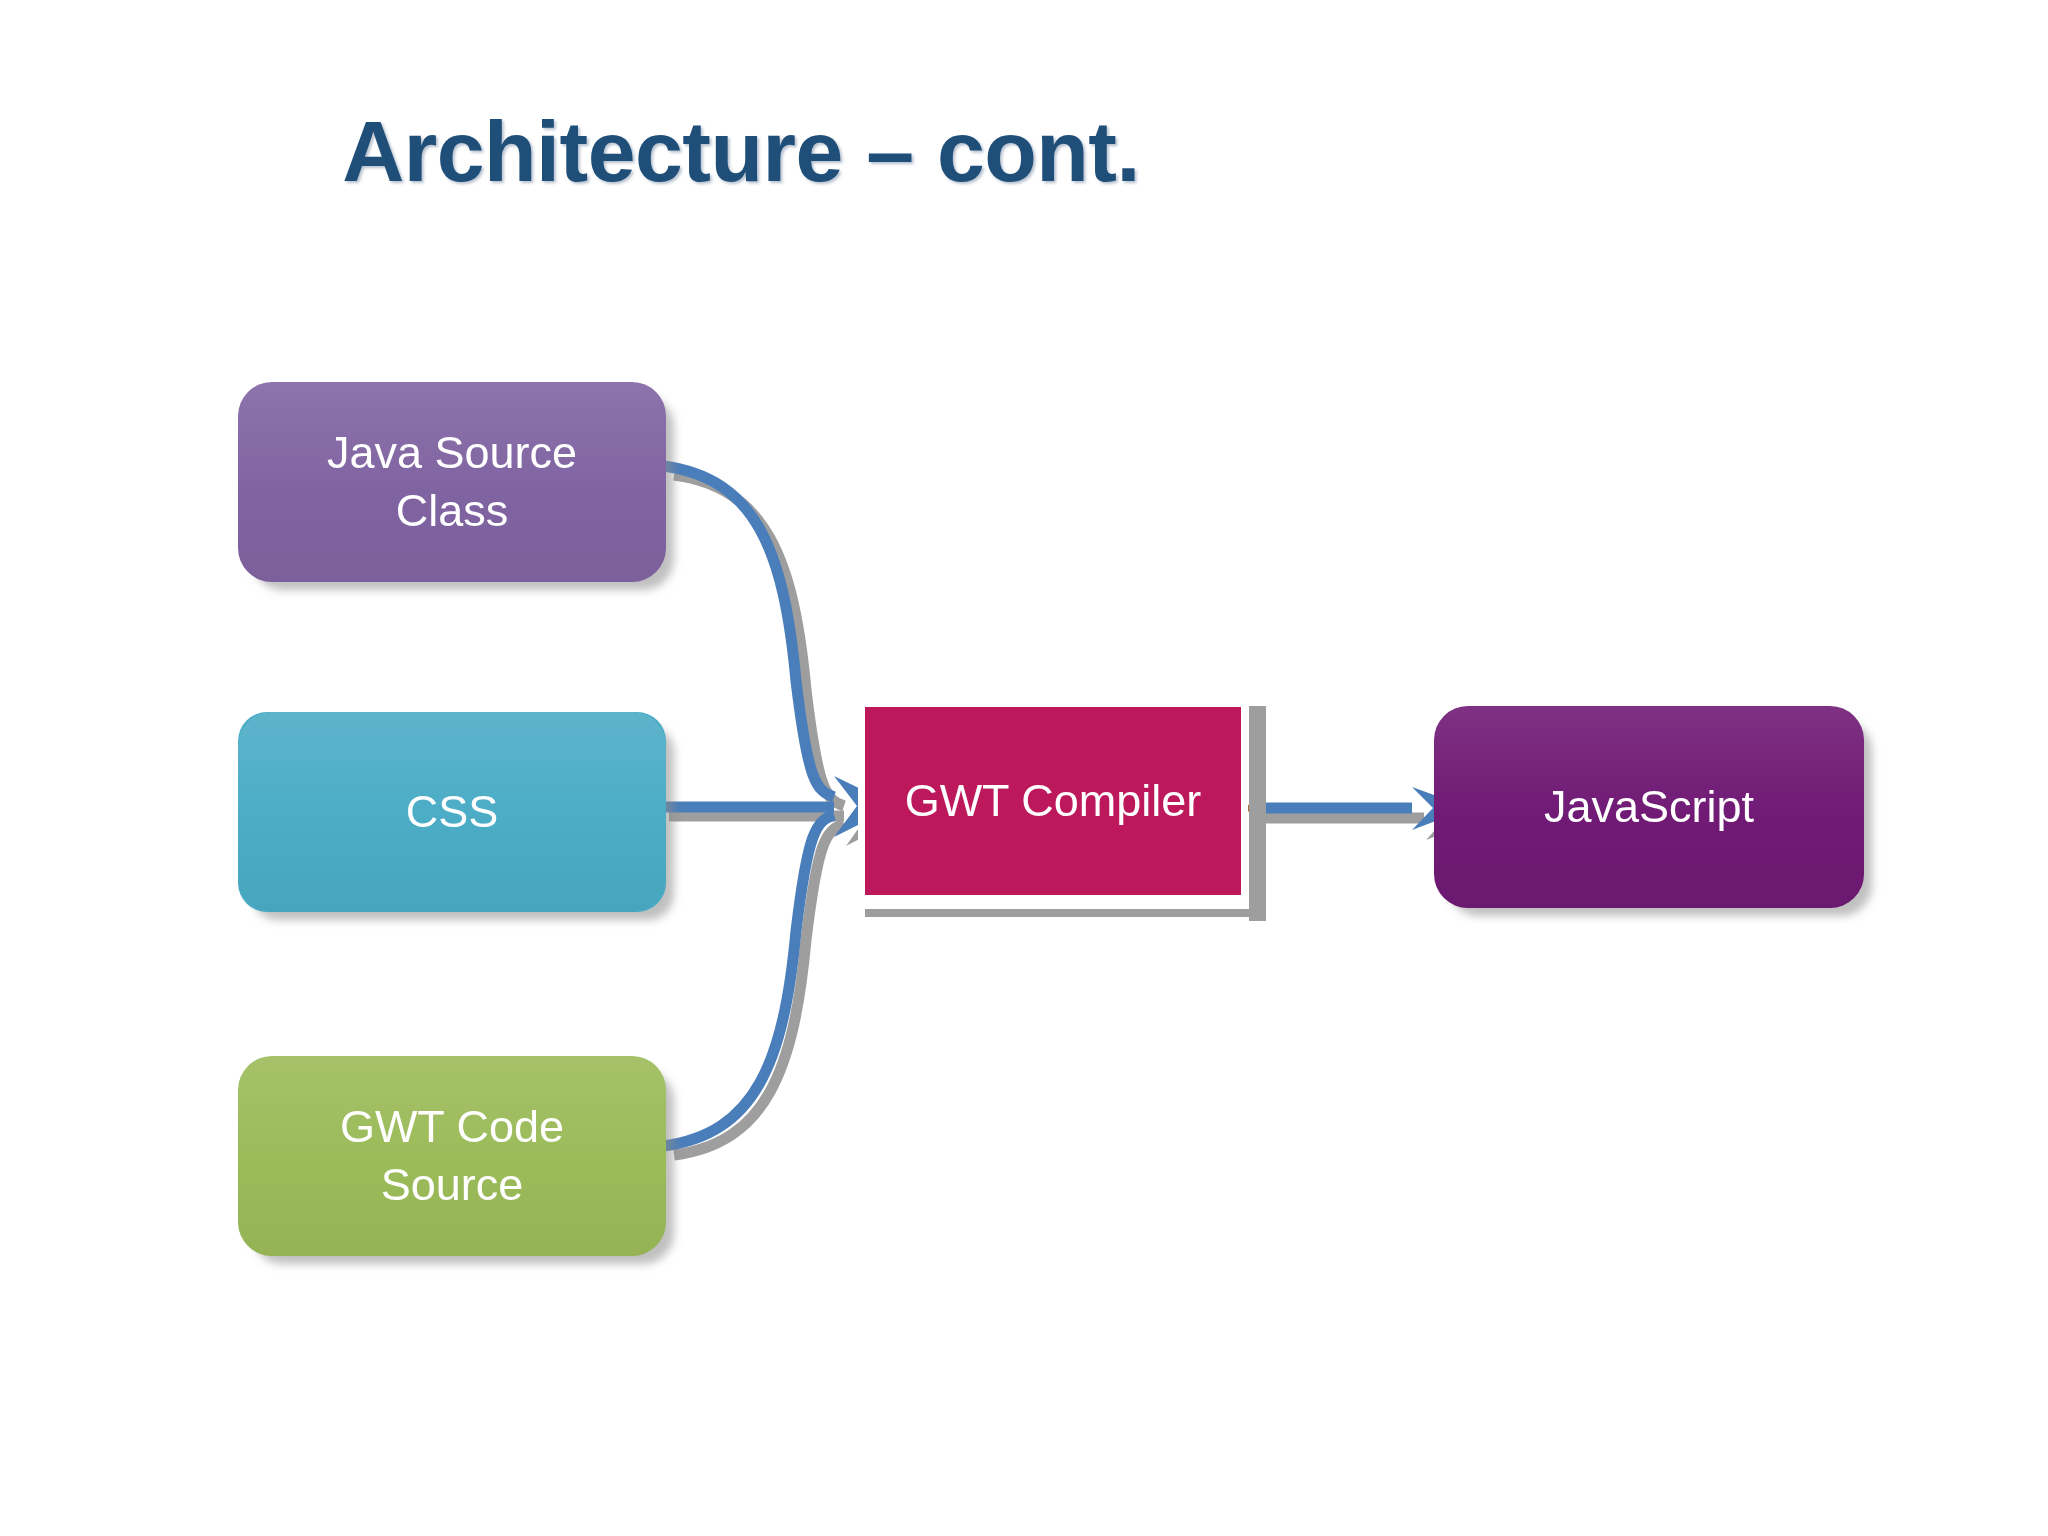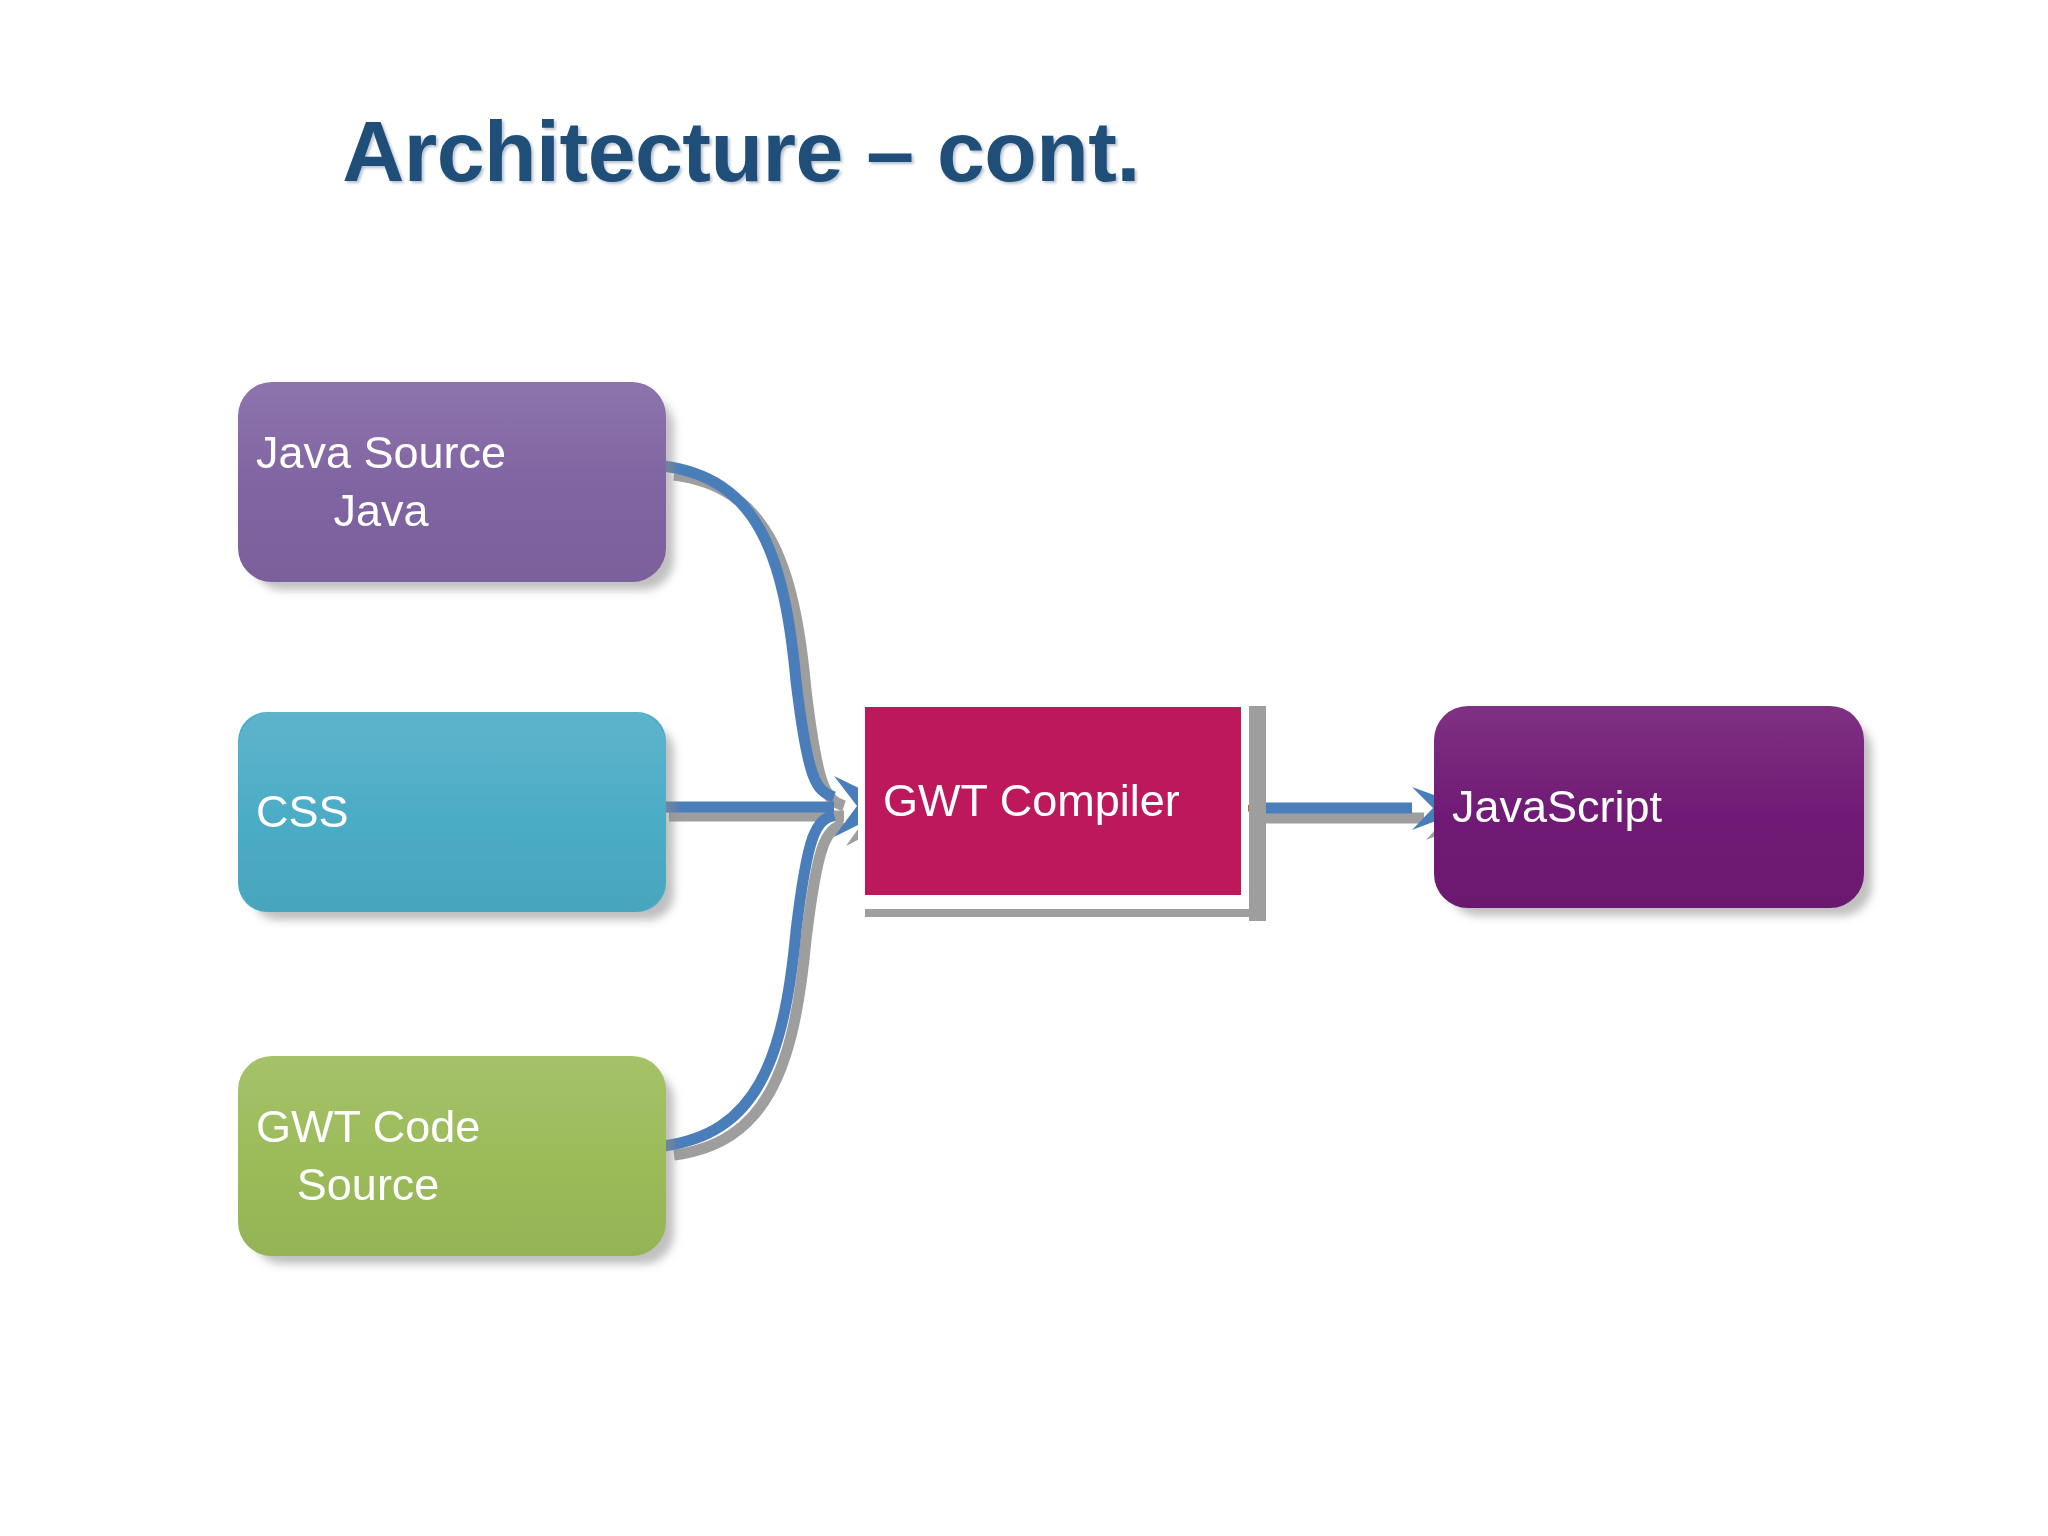--- a/index.html
+++ b/index.html
@@ -35,20 +35,21 @@
     white-space: nowrap;
     line-height: 1.0;
   }
 
   
   .node {
     position: absolute;
     box-sizing: border-box;
     display: flex;
     align-items: center;
+    justify-content: center;
     text-align: center;
     color: #ffffff;
     font-size: 45px;
     line-height: 1.28;
     z-index: 6;
   }
   .node .label {
     position: relative;
     z-index: 2;
     padding: 0 18px;
@@ -158,21 +159,21 @@
       <polygon fill="#B06A2C" points="1228,800 1252,808 1228,817"></polygon>
     </g>
   </svg>
 
   <div class="sq-shadow-v"></div>
   <div class="sq-shadow-h"></div>
 
   <div class="node rounded" id="node-java-source" style="background:#8064A2;">
     <span class="label">
       <span>Java Source</span><br>
-      <span>Java</span>
+      <span>Class</span>
     </span>
   </div>
 
   <div class="node rounded" id="node-css" style="background:#4BACC6;">
     <span class="label">CSS</span>
   </div>
 
   <div class="node rounded" id="node-gwt-library" style="background:#9BBB59;">
     <span class="label">
       <span>GWT Code</span><br>

